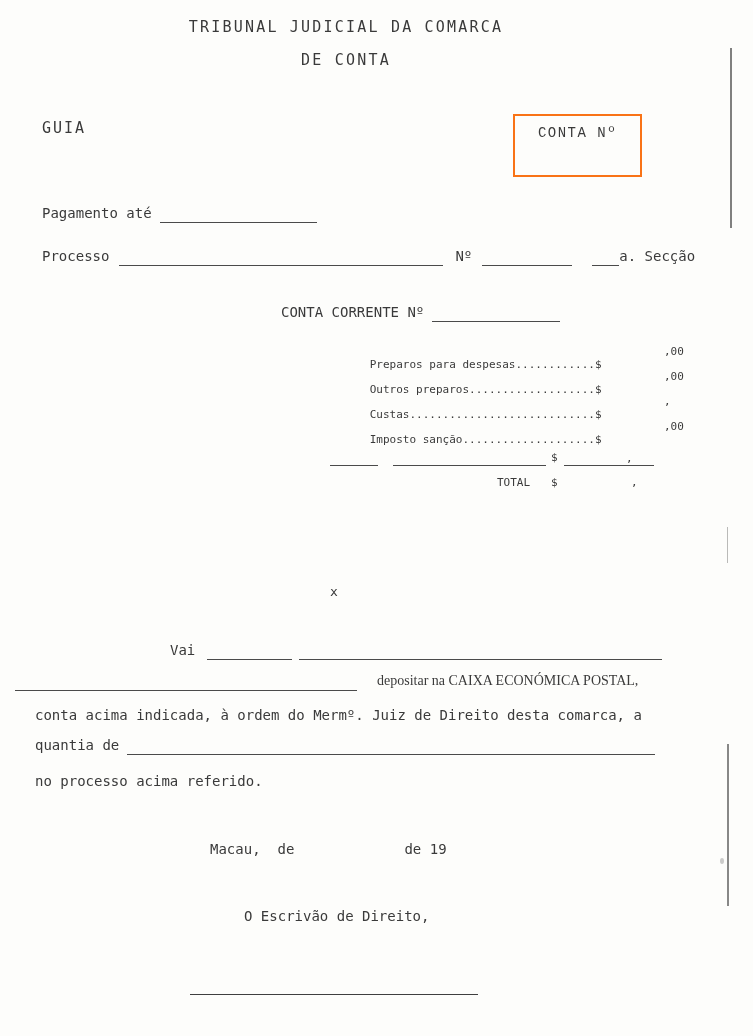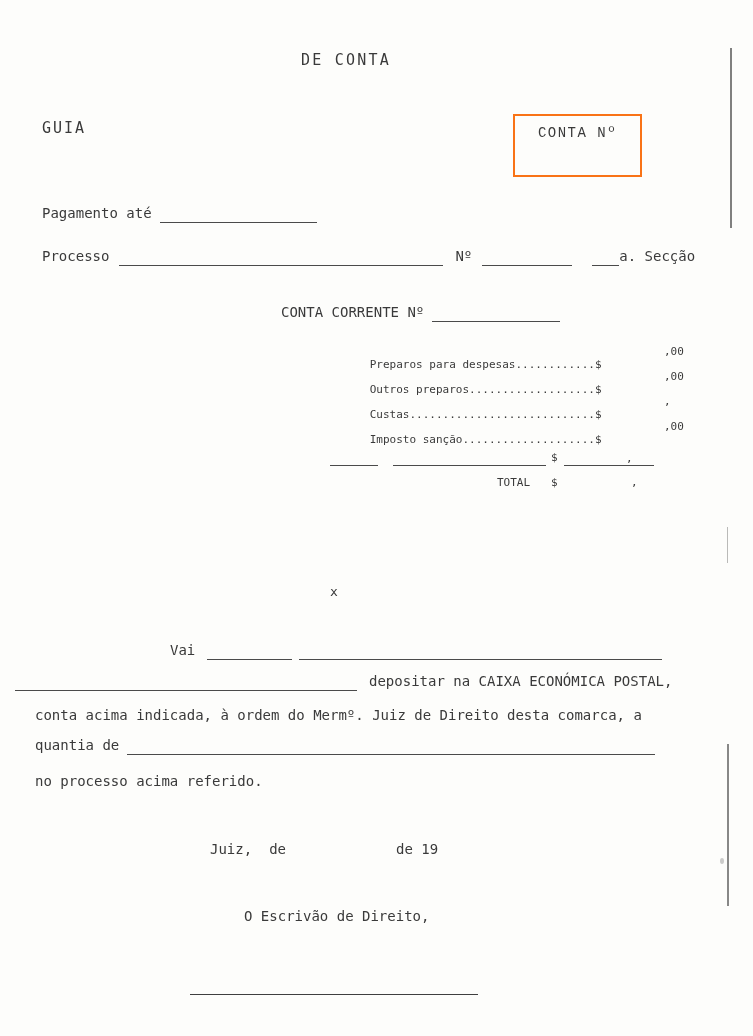--- a/index.html
+++ b/index.html
@@ -51,20 +51,21 @@
   .totrow span{position:absolute;top:0;}
   
   .artifact{position:absolute;background:#555;}
   .speck{position:absolute;background:#9a9a9a;border-radius:50%;}
 </style>
 </head>
 <body>
 
 <div class="page">
 
+  <div class="abs title" style="top:18px;">TRIBUNAL JUDICIAL DA COMARCA</div>
   <div class="abs title" style="top:51px;">DE CONTA</div>
 
   <div class="abs fs15 guia" style="left:42px;top:118px;">GUIA</div>
   <div class="abs conta-box">
     <span class="lbl">CONTA Nº</span>
   </div>
 
   <div class="row fs14" style="left:42px;top:202px;">
     <span>Pagamento até</span>
     <div class="line" style="width:157px;margin-left:8px;"></div>
@@ -125,34 +126,34 @@
   <div class="abs" style="left:330px;top:584px;font-size:13px;">x</div>
 
   <div class="row fs14" style="left:170px;top:639px;width:492px;">
     <span>Vai</span>
     <div class="line" style="width:85px;margin-left:12px;"></div>
     <div class="line" style="flex:1;margin-left:7px;"></div>
   </div>
 
   <div class="row fs14" style="left:15px;top:670px;">
     <div class="line" style="width:342px;"></div>
-    <span style="margin-left:12px;">depositar na CAIXA ECONÓMICA POSTAL,</span>
+    <span style="margin-left:20px;font-family:Liberation Serif, serif;">depositar na CAIXA ECONÓMICA POSTAL,</span>
   </div>
 
   <div class="abs fs14" style="left:35px;top:705px;white-space:pre;">conta acima indicada, à ordem do Mermº. Juiz de Direito desta comarca, a</div>
 
   <div class="row fs14" style="left:35px;top:734px;width:620px;align-items:center;">
     <span>quantia de</span>
     <div class="line" style="flex:1;margin-left:8px;"></div>
   </div>
 
   <div class="abs fs14" style="left:35px;top:771px;">no processo acima referido.</div>
 
   <div class="row fs14" style="left:210px;top:839px;">
-    <span>Juiz,</span>
+    <span>Macau,</span>
     <span style="margin-left:17px;">de</span>
     <span style="margin-left:110px;">de 19</span>
   </div>
 
   <div class="abs fs14" style="left:244px;top:906px;">O Escrivão de Direito,</div>
 
   <div class="abs" style="left:190px;top:974px;width:288px;height:20px;border-bottom:1.8px solid #3f3f3f;"></div>
 
   <div class="artifact" style="left:730px;top:48px;width:2px;height:180px;opacity:.75;"></div>
   <div class="artifact" style="left:727px;top:527px;width:1px;height:36px;opacity:.4;"></div>

